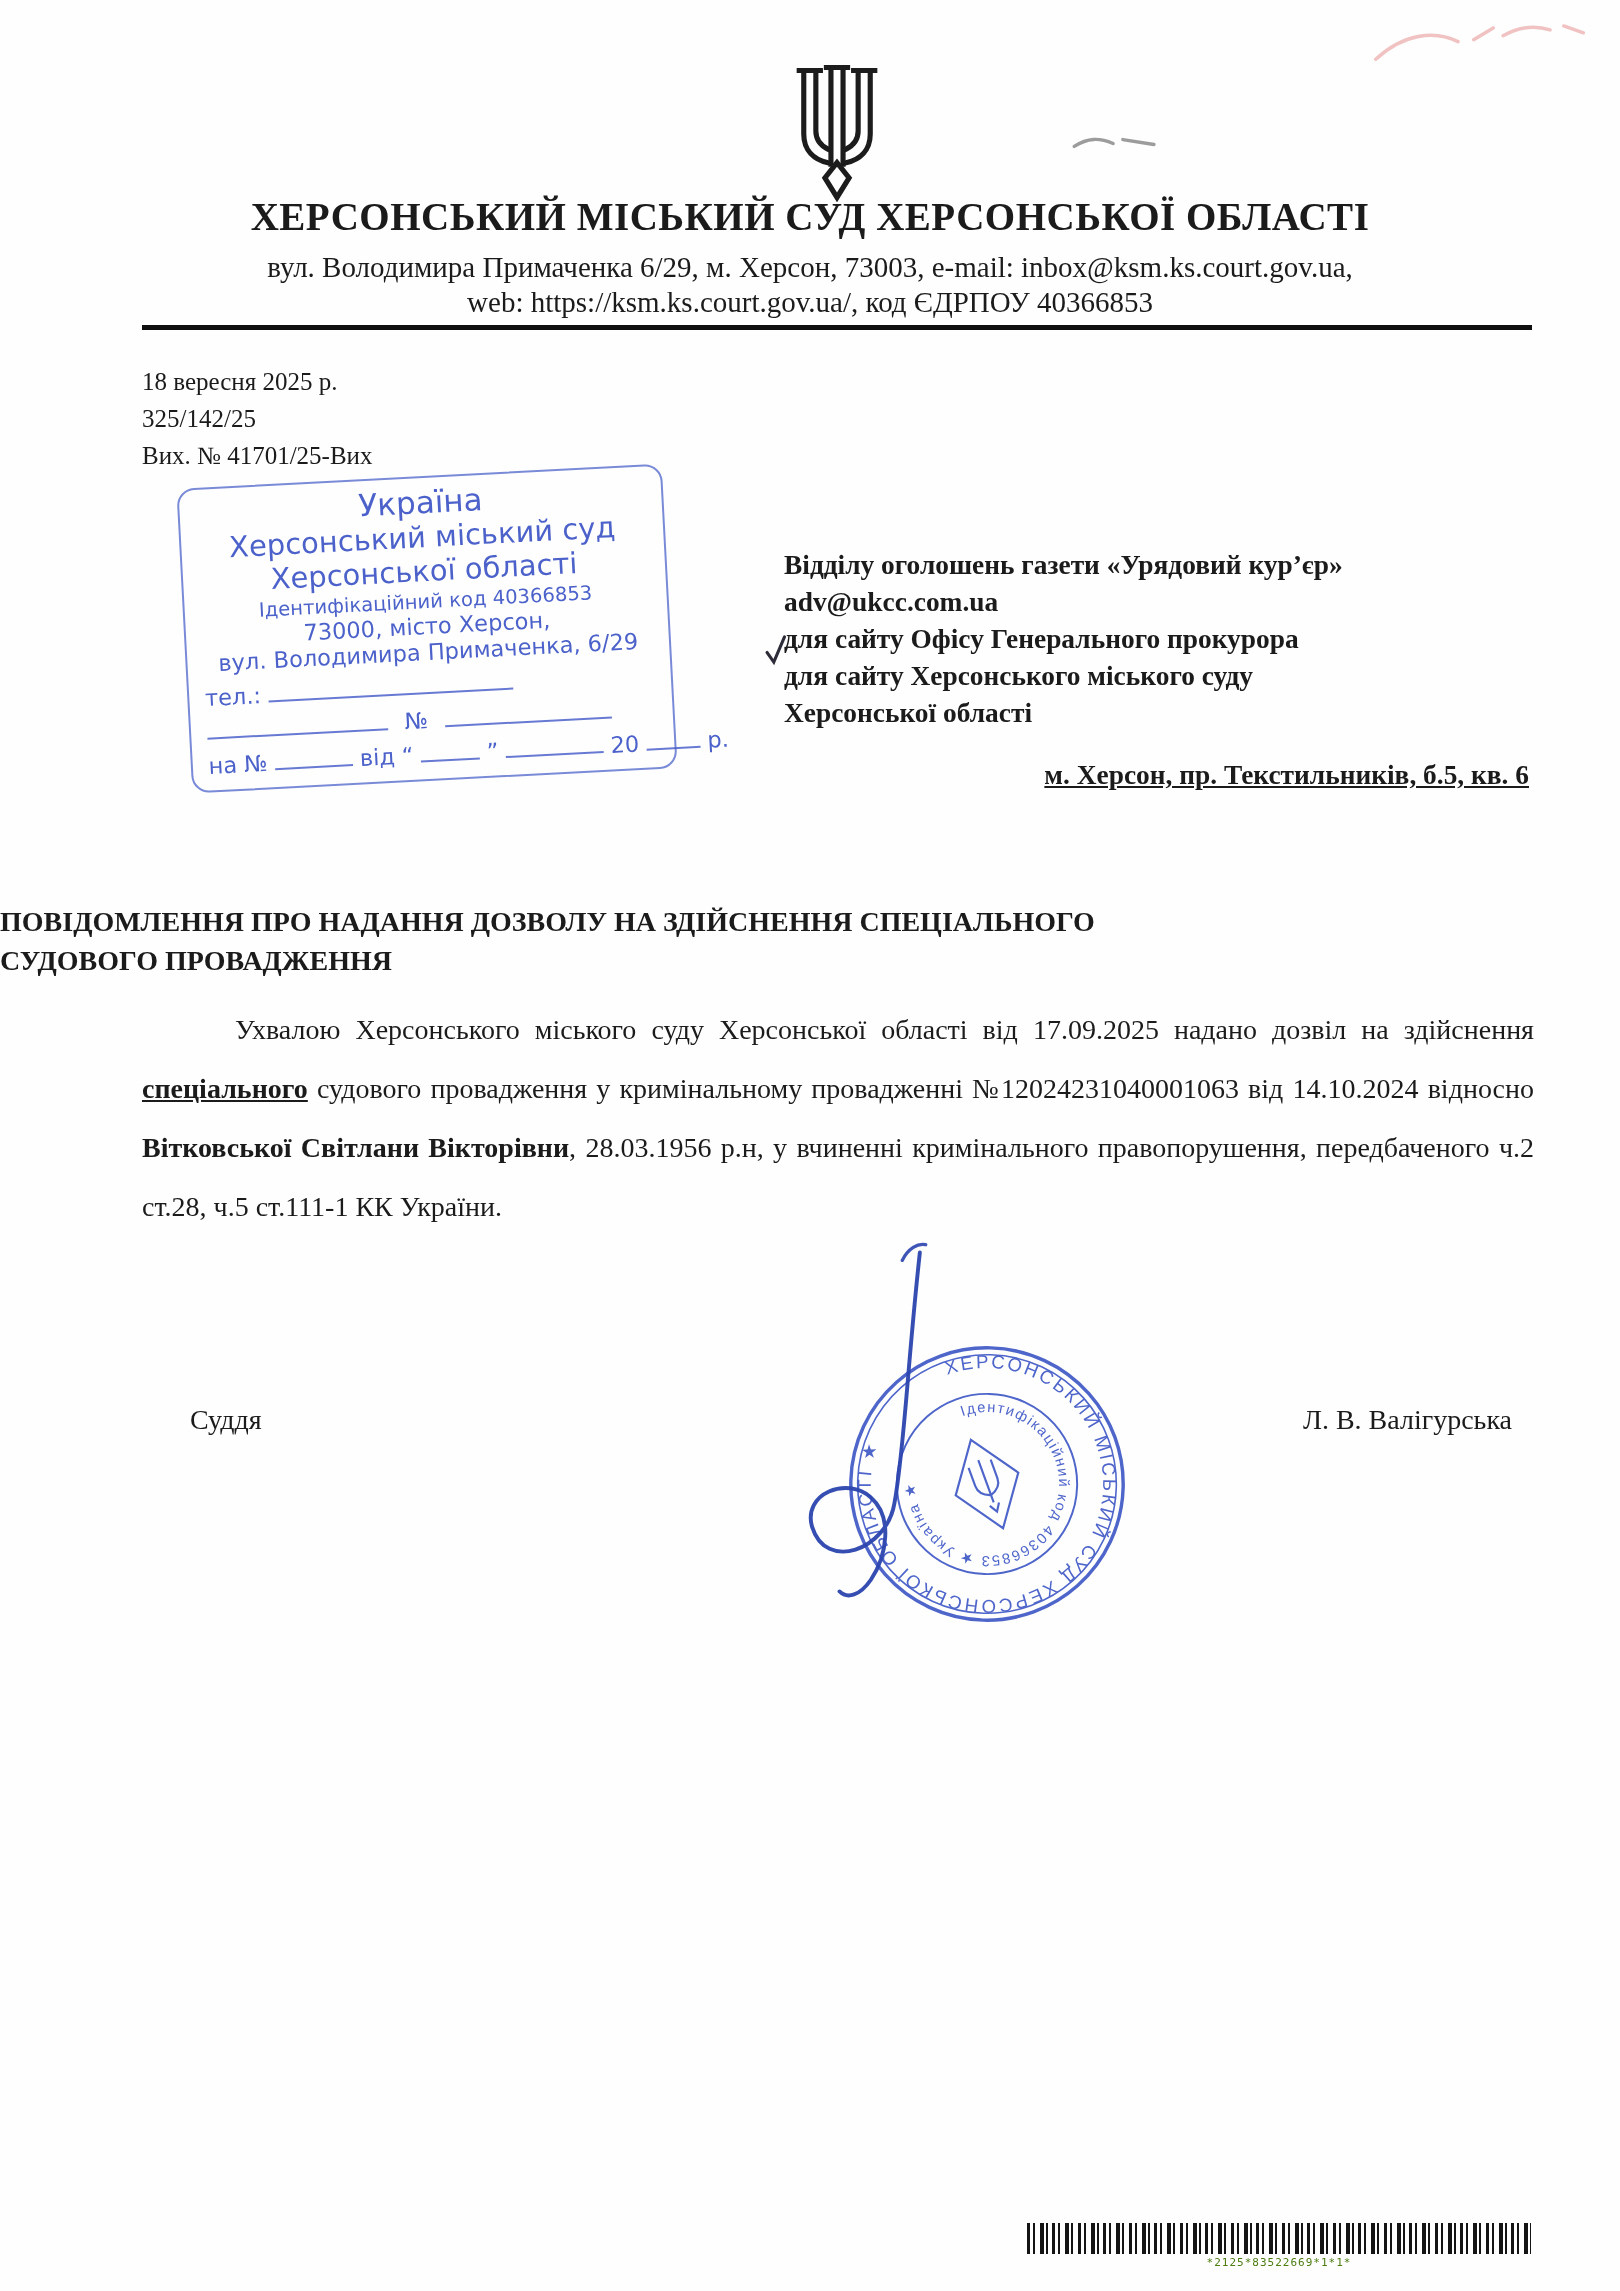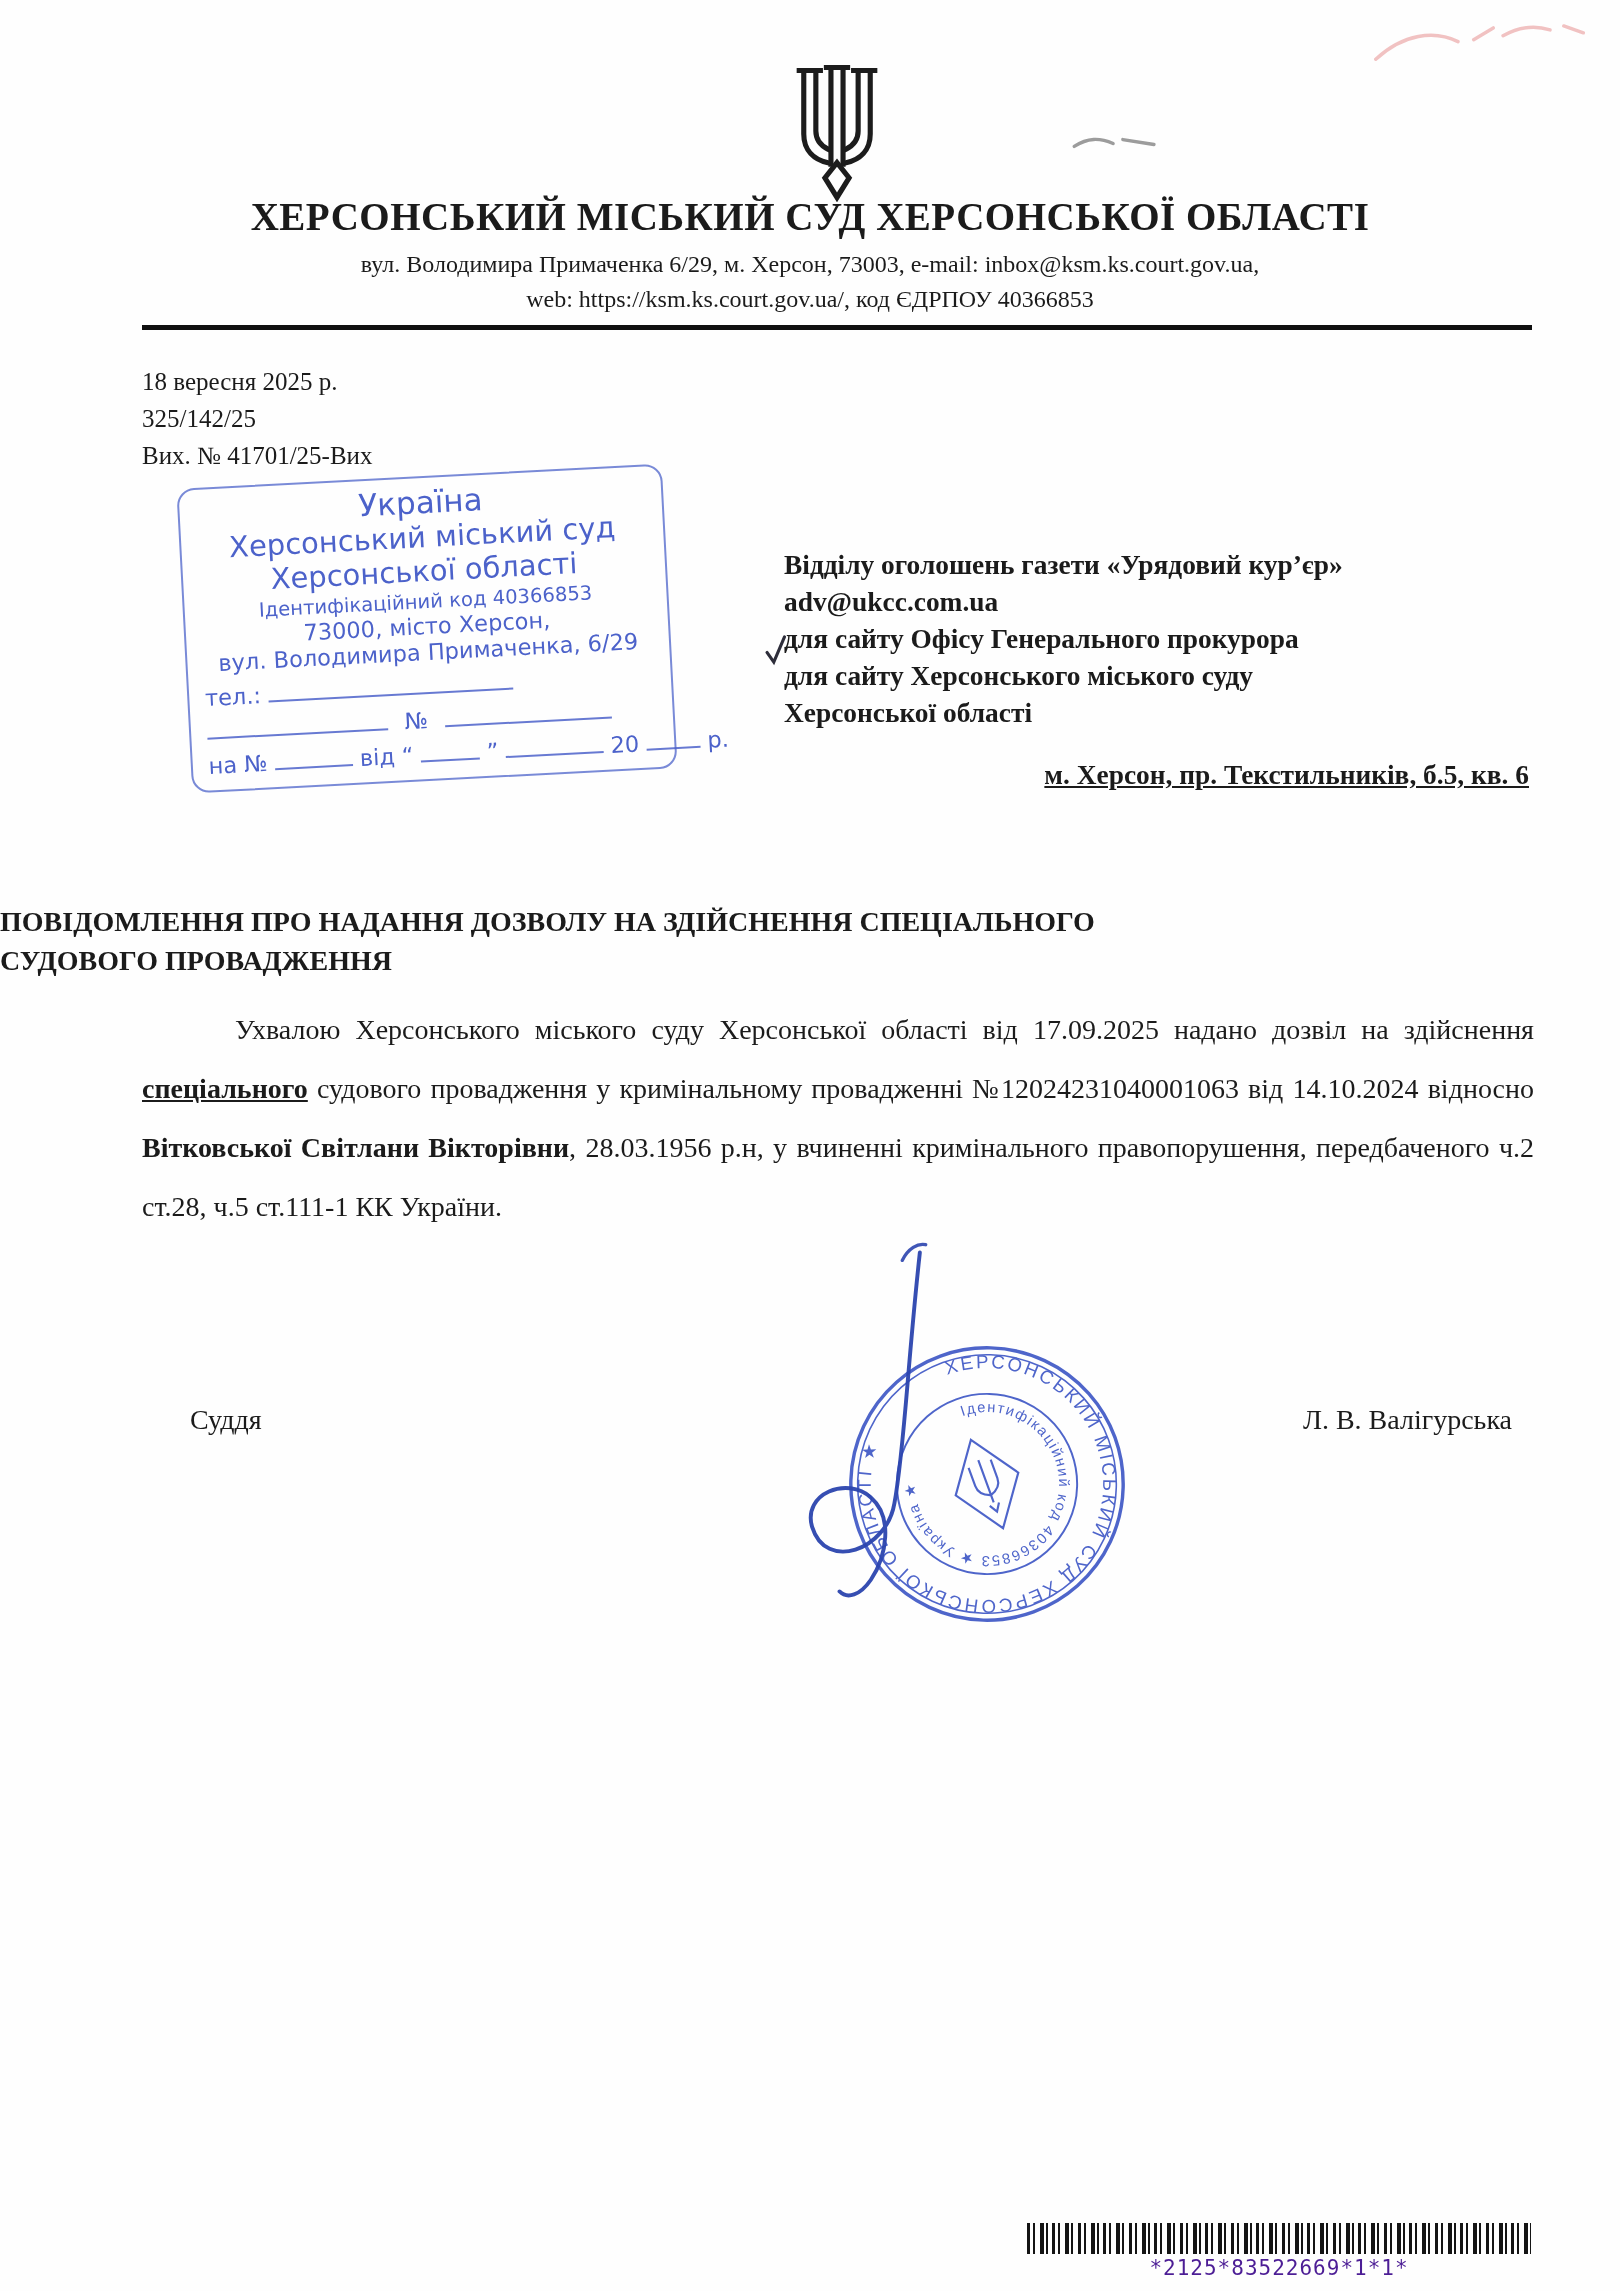--- a/index.html
+++ b/index.html
@@ -14,21 +14,21 @@
   }
   .page { position: absolute; inset: 0; background: #fefefe; }
   .abs { position: absolute; }
 
   
   .emblem { left: 790px; top: 63px; width: 94px; height: 139px; }
   .court-name {
     left: 0; right: 0; top: 194px;
     text-align: center; font-weight: bold; font-size: 39px; letter-spacing: 0.5px;
   }
-  .addr { left: 0; right: 0; text-align: center; font-size: 24px; }
+  .addr { left: 0; right: 0; text-align: center; font-size: 29px; }
   .addr1 { top: 251px; }
   .addr2 { top: 286px; }
   .rule { left: 142px; top: 325px; width: 1390px; height: 4.9px; background: #101010; }
 
   
   .ref { left: 142px; top: 363px; font-size: 25px; line-height: 37px; }
 
   
   .corner-stamp {
     left: 184px; top: 476px; width: 486px;
@@ -89,22 +89,22 @@
   .barcode { left: 1027px; top: 2223px; width: 504px; }
   .barcode-bars {
     width: 504px; height: 31px;
     background: repeating-linear-gradient(90deg,
       #141414 0 2.9px,  transparent 2.9px 5.9px,
       #141414 5.9px 7.8px, transparent 7.8px 12.7px,
       #141414 12.7px 16.7px, transparent 16.7px 18.6px,
       #141414 18.6px 20.6px, transparent 20.6px 25.5px);
   }
   .barcode-text {
-    text-align: center; font-size: 21px; letter-spacing: 1px;
-    font-family: "DejaVu Sans Mono", monospace; margin-top: 2px; color: #4c1d95;
+    text-align: center; font-size: 11px; letter-spacing: 1px;
+    font-family: "DejaVu Sans Mono", monospace; margin-top: 2px; color: #4d7c0f;
   }
 </style>
 </head>
 <body>
 
 <div class="page">
 
   <svg class="abs emblem" viewBox="0 0 60 92">
     <g fill="none" stroke="#1c1c1c" stroke-width="3.4" stroke-linecap="square">
       <path d="M8 5 v42 c0 11 7 17 16 19"></path>

